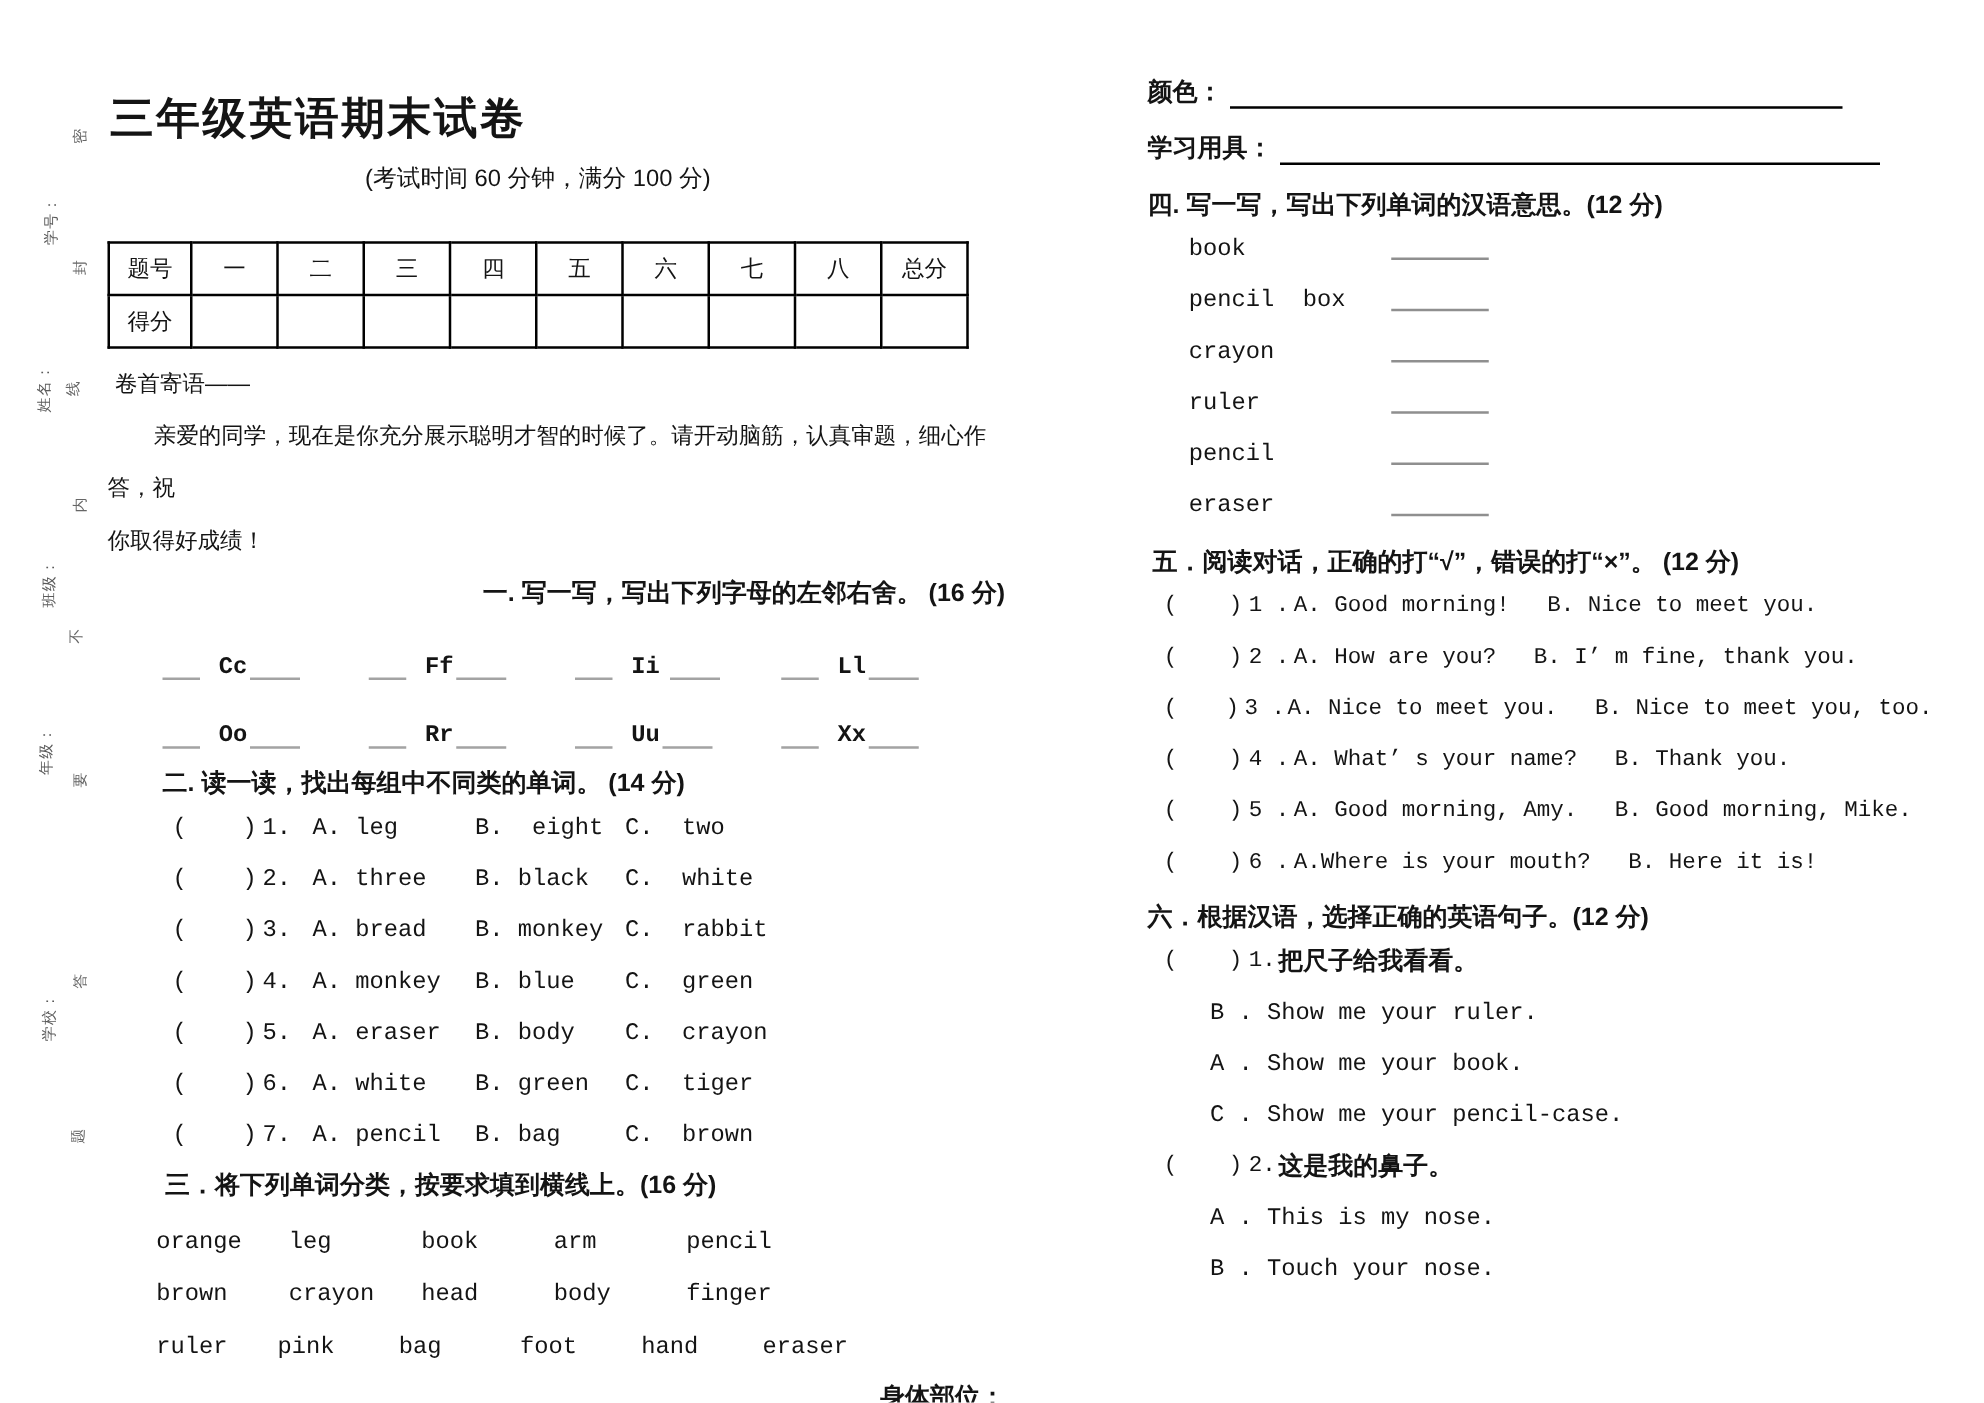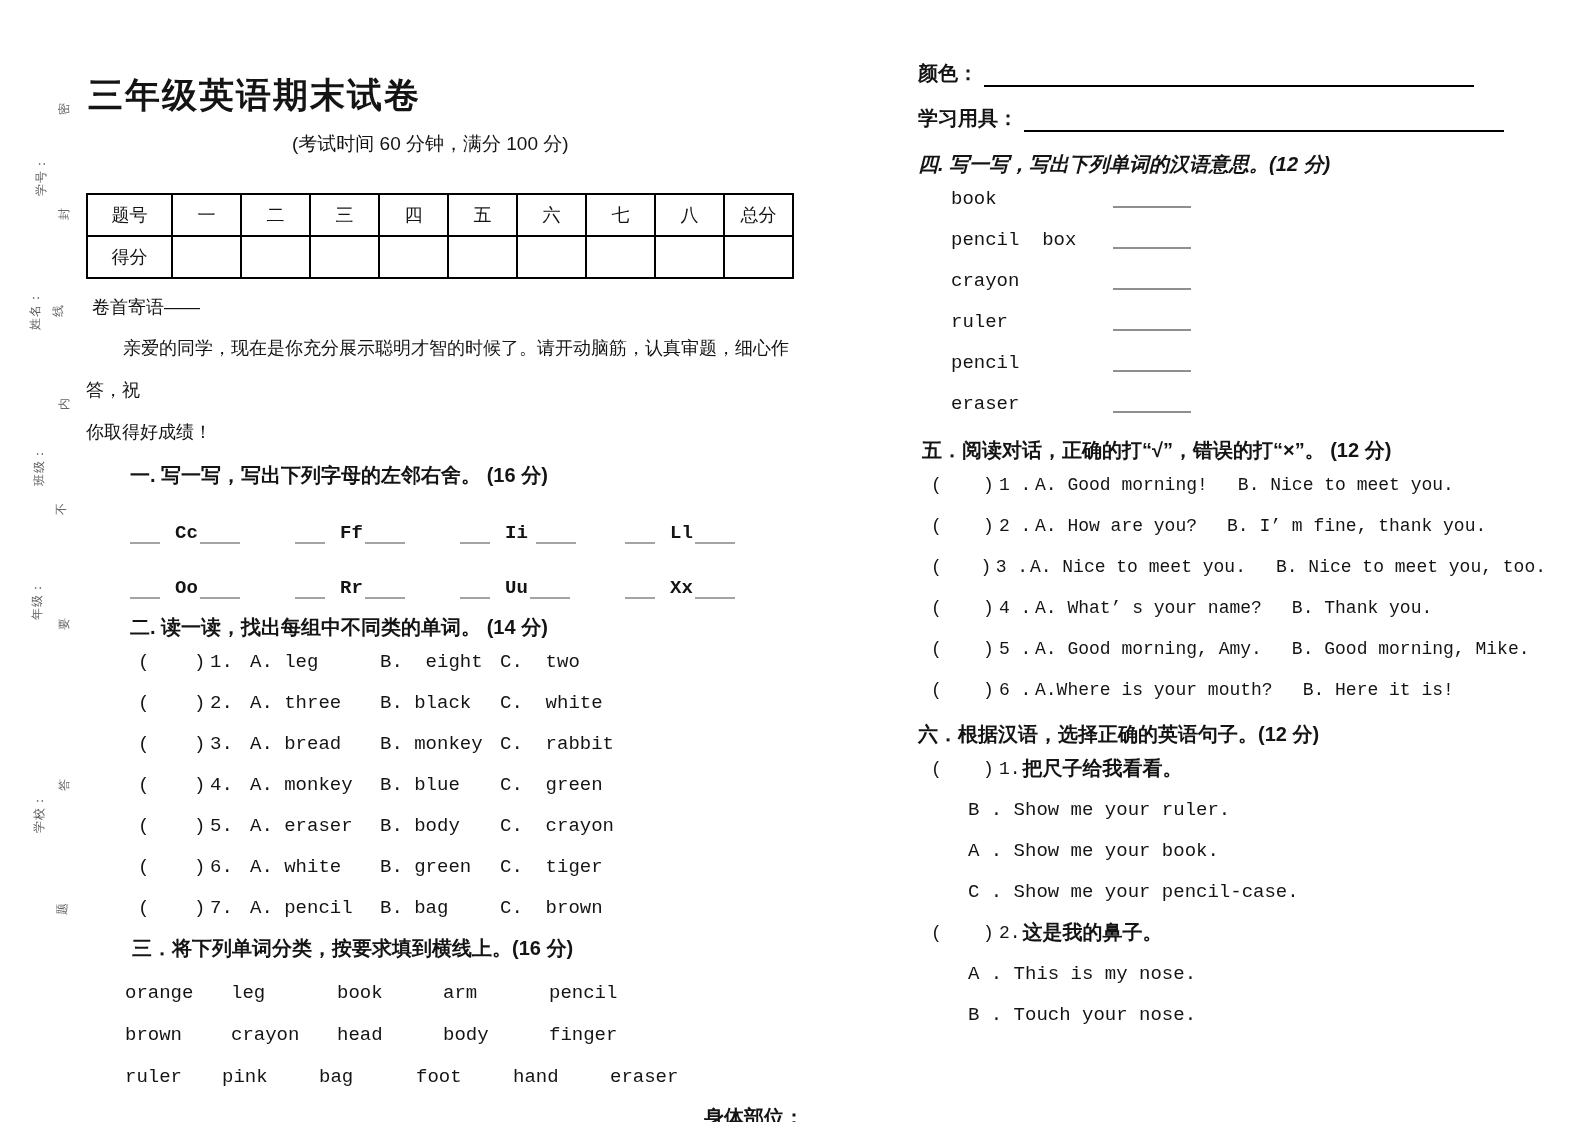--- a/index.html
+++ b/index.html
@@ -27,29 +27,29 @@
   .mono { font-family:"Liberation Mono","DejaVu Sans Mono",monospace; white-space:pre; }
 
   h1.title { font-size:35px; font-weight:700; margin:0 0 0 2px; line-height:45px; letter-spacing:2px; }
   .subtitle { font-size:19px; margin:14px 0 0 206px; line-height:26px; }
 
   table.score-table { border-collapse:collapse; margin-top:36px; }
   table.score-table td {
     border:2px solid #000; height:42px; text-align:center;
     font-size:18px; padding:0;
   }
-  td.st-label { width:85px; }
+  td.st-label { width:66px; }
   td.st-cell  { width:69px; }
 
   .preface-label { font-size:18px; margin:16px 0 0 6px; }
   .preface-line  { font-size:18px; line-height:42px; }
   .preface-line.first { margin-top:8px; text-indent:37px; }
 
   .h2 { font-size:20px; font-weight:700; line-height:28px; }
-  .h2.s1 { margin:8px 0 0 44px; }
+  .h2.s1 { margin:8px 0 0 44px;text-align:right; }
   .h2.s2 { margin:14px 0 0 44px; }
   .h2.s3 { margin:6px 0 0 46px; }
 
   
   .letter-row { display:flex; margin:14px 0 0 44px; height:41px; align-items:flex-end;font-weight:bold; }
   .letter-group { width:165px; display:flex; align-items:flex-end; font-size:19px; }
   .blank { display:inline-block; border-bottom:2px solid #a3a3a3; height:4px; }
   .blank.lead { width:30px; margin-right:15px; }
   .blank.tail { width:40px; margin-left:2px; }
   .blank.tail.gap { margin-left:8px; }
@@ -72,21 +72,21 @@
   .bodyline .fill-black { width:468px; margin-left:4px; }
 
   
   .fillrow { display:flex; align-items:flex-end; font-size:20px; font-weight:700; }
   .fillrow.color   { margin-top:14px; }
   .fillrow.supply  { margin-top:18px; }
   .fillrow .fill-black { flex:0 0 auto; margin-left:6px; }
   .fillrow.color .fill-black  { width:490px; }
   .fillrow.supply .fill-black { width:480px; }
 
-  .h2.s4 { margin:18px 0 0 0;font-style:italic; }
+  .h2.s4 { margin:18px 0 0 0; }
   .h2.s5 { margin:12px 0 0 4px; }
   .h2.s6 { margin:10px 0 0 0; }
 
   .s4row { display:flex; margin-left:33px; height:41px; align-items:center; font-size:19px; }
   .s4row .w4 { width:162px; }
   .s4row .blank4 { display:inline-block; width:78px; border-bottom:2px solid #8f8f8f; height:4px; margin-top:14px; }
 
   .s5row { display:flex; margin-left:13px; height:41px; align-items:center; font-size:18px; }
   .s5row .po { width:52px; }
   .s5row .pc { width:16px; }

